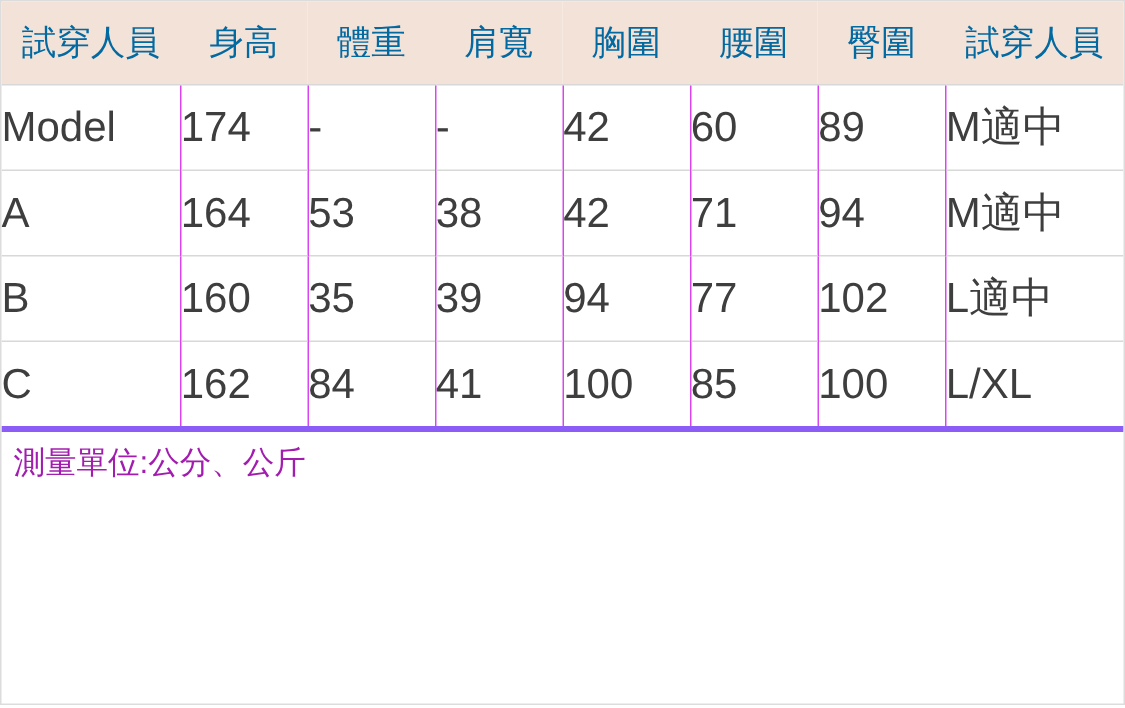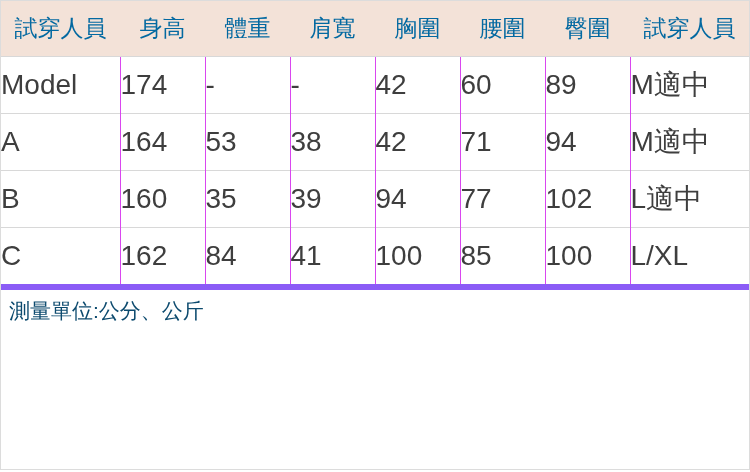--- a/index.html
+++ b/index.html
@@ -42,23 +42,23 @@
     color: #3e3e3e;
     font-size: 28px;
     font-weight: 300;
     text-align: left;
     vertical-align: middle;
     border-top: 1px solid #d8d8d8;
     white-space: nowrap;
   }
   .fit-table td + td { border-left: 1px solid #d946ef; }
   .notes {
-    border-top: 6px solid #8b5cf6;
+    border-top: 4px solid #8b5cf6;
     padding: 5px 8px 0 8px;
-    color: #0c4a6e;
+    color: #a21caf;
     font-size: 21px;
     line-height: 32px;
     height: 106px;
   }
 </style>
 </head>
 <body>
 
 <div class="frame">
 

